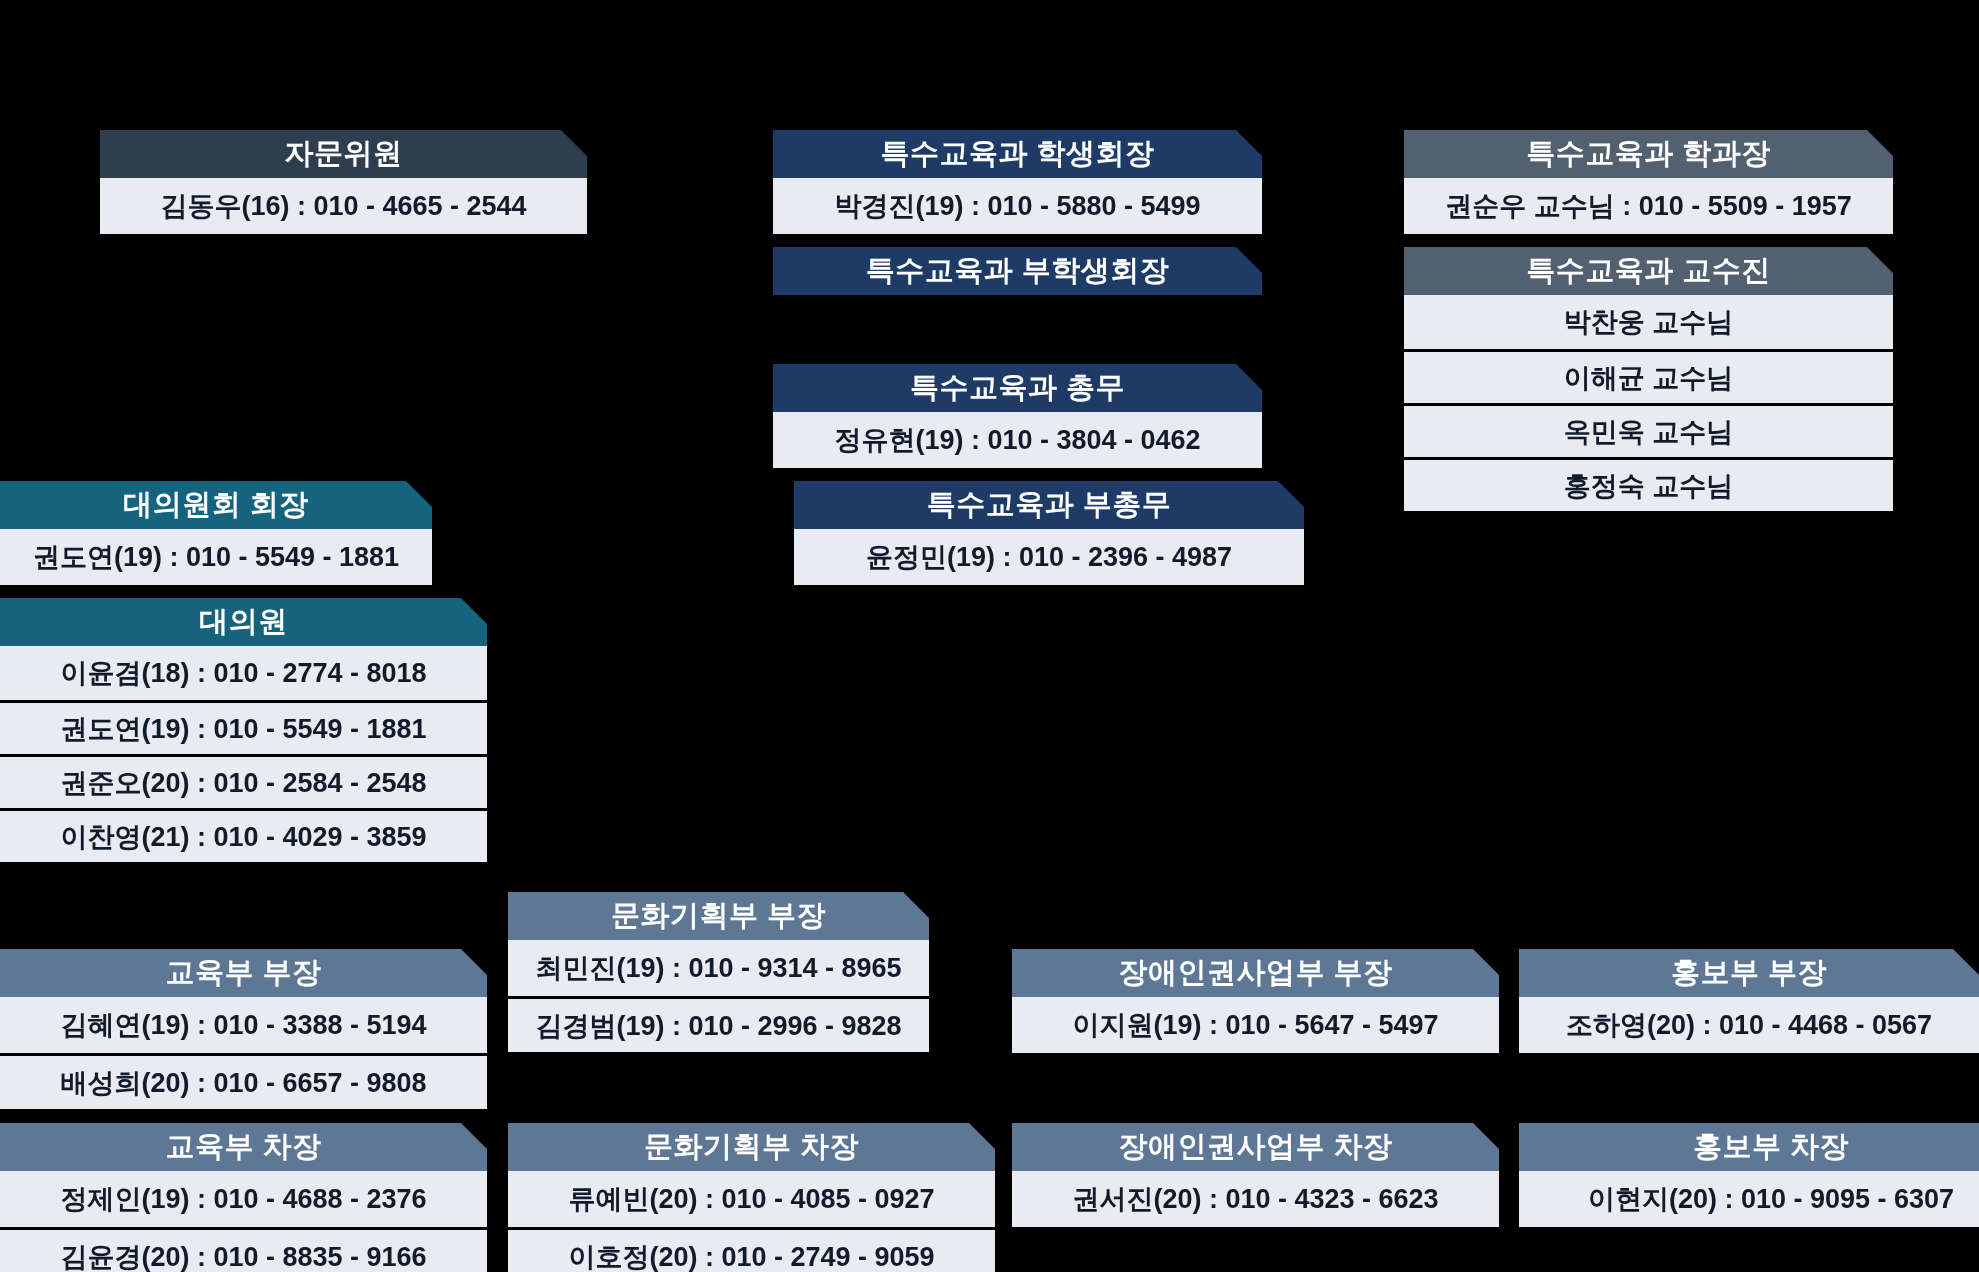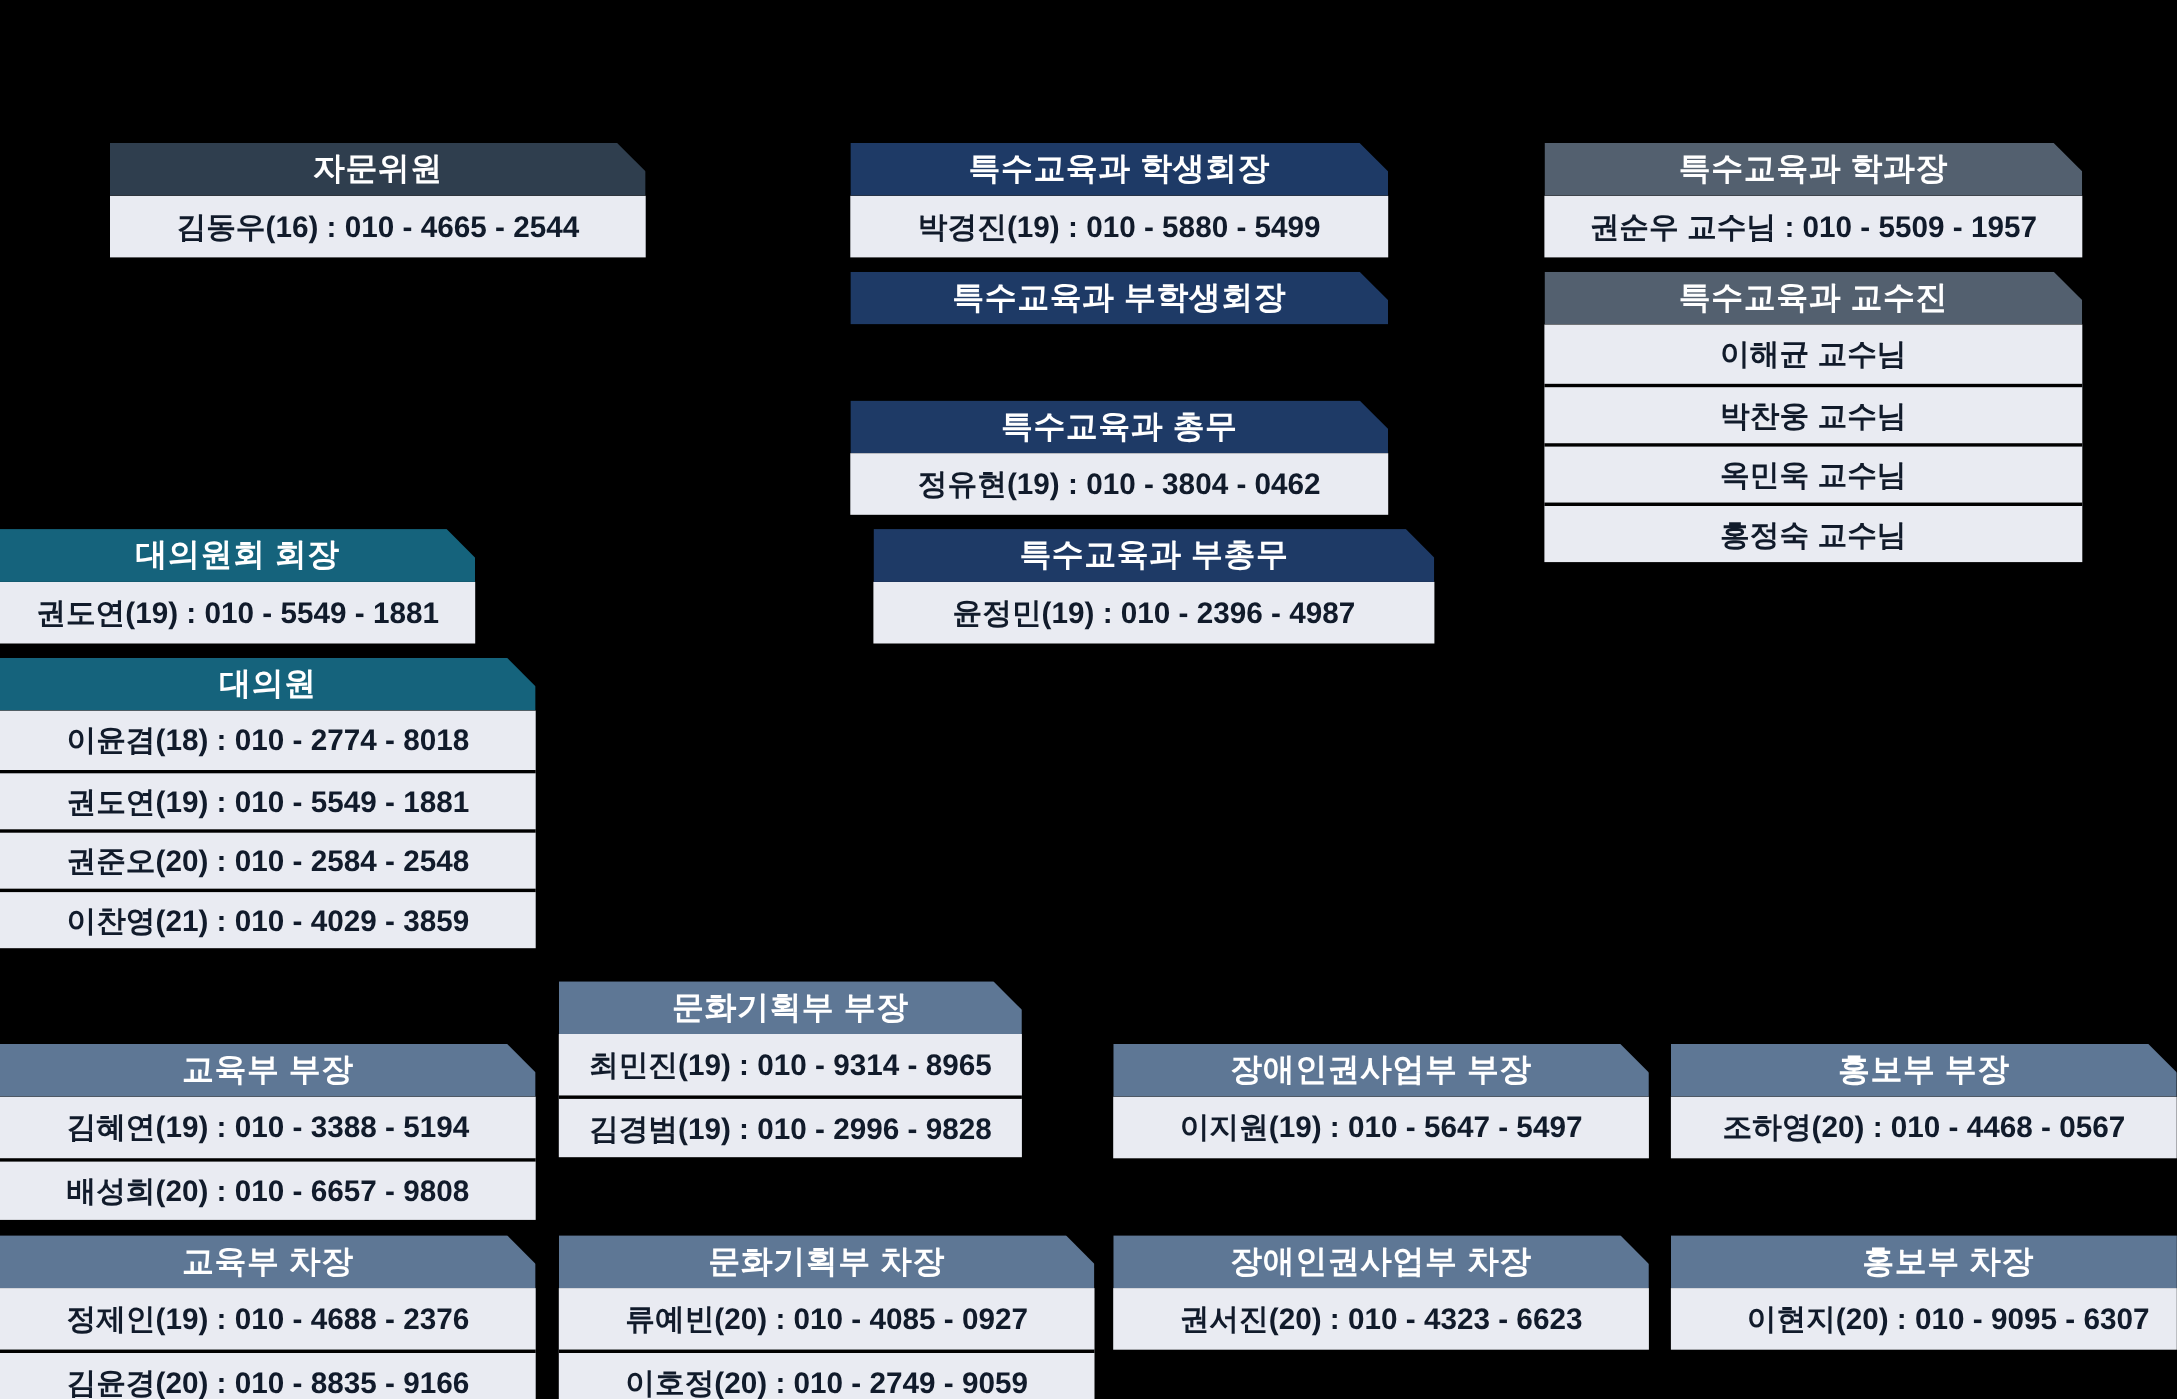--- a/index.html
+++ b/index.html
@@ -75,22 +75,22 @@
     <div class="box-row">윤정민(19) : 010 - 2396 - 4987</div>
   </section>
 
   <section class="box" style="left:1404px;top:130px;width:489px">
     <header class="box-header hdr-slate">특수교육과 학과장</header>
     <div class="box-row">권순우 교수님 : 010 - 5509 - 1957</div>
   </section>
 
   <section class="box rows-sm" style="left:1404px;top:247px;width:489px">
     <header class="box-header hdr-slate">특수교육과 교수진</header>
+    <div class="box-row">박찬웅 교수님</div>
     <div class="box-row">이해균 교수님</div>
-    <div class="box-row">박찬웅 교수님</div>
     <div class="box-row">옥민욱 교수님</div>
     <div class="box-row">홍정숙 교수님</div>
   </section>
 
   <section class="box" style="left:0px;top:481px;width:432px">
     <header class="box-header hdr-teal">대의원회 회장</header>
     <div class="box-row">권도연(19) : 010 - 5549 - 1881</div>
   </section>
 
   <section class="box rows-sm" style="left:0px;top:598px;width:487px">

